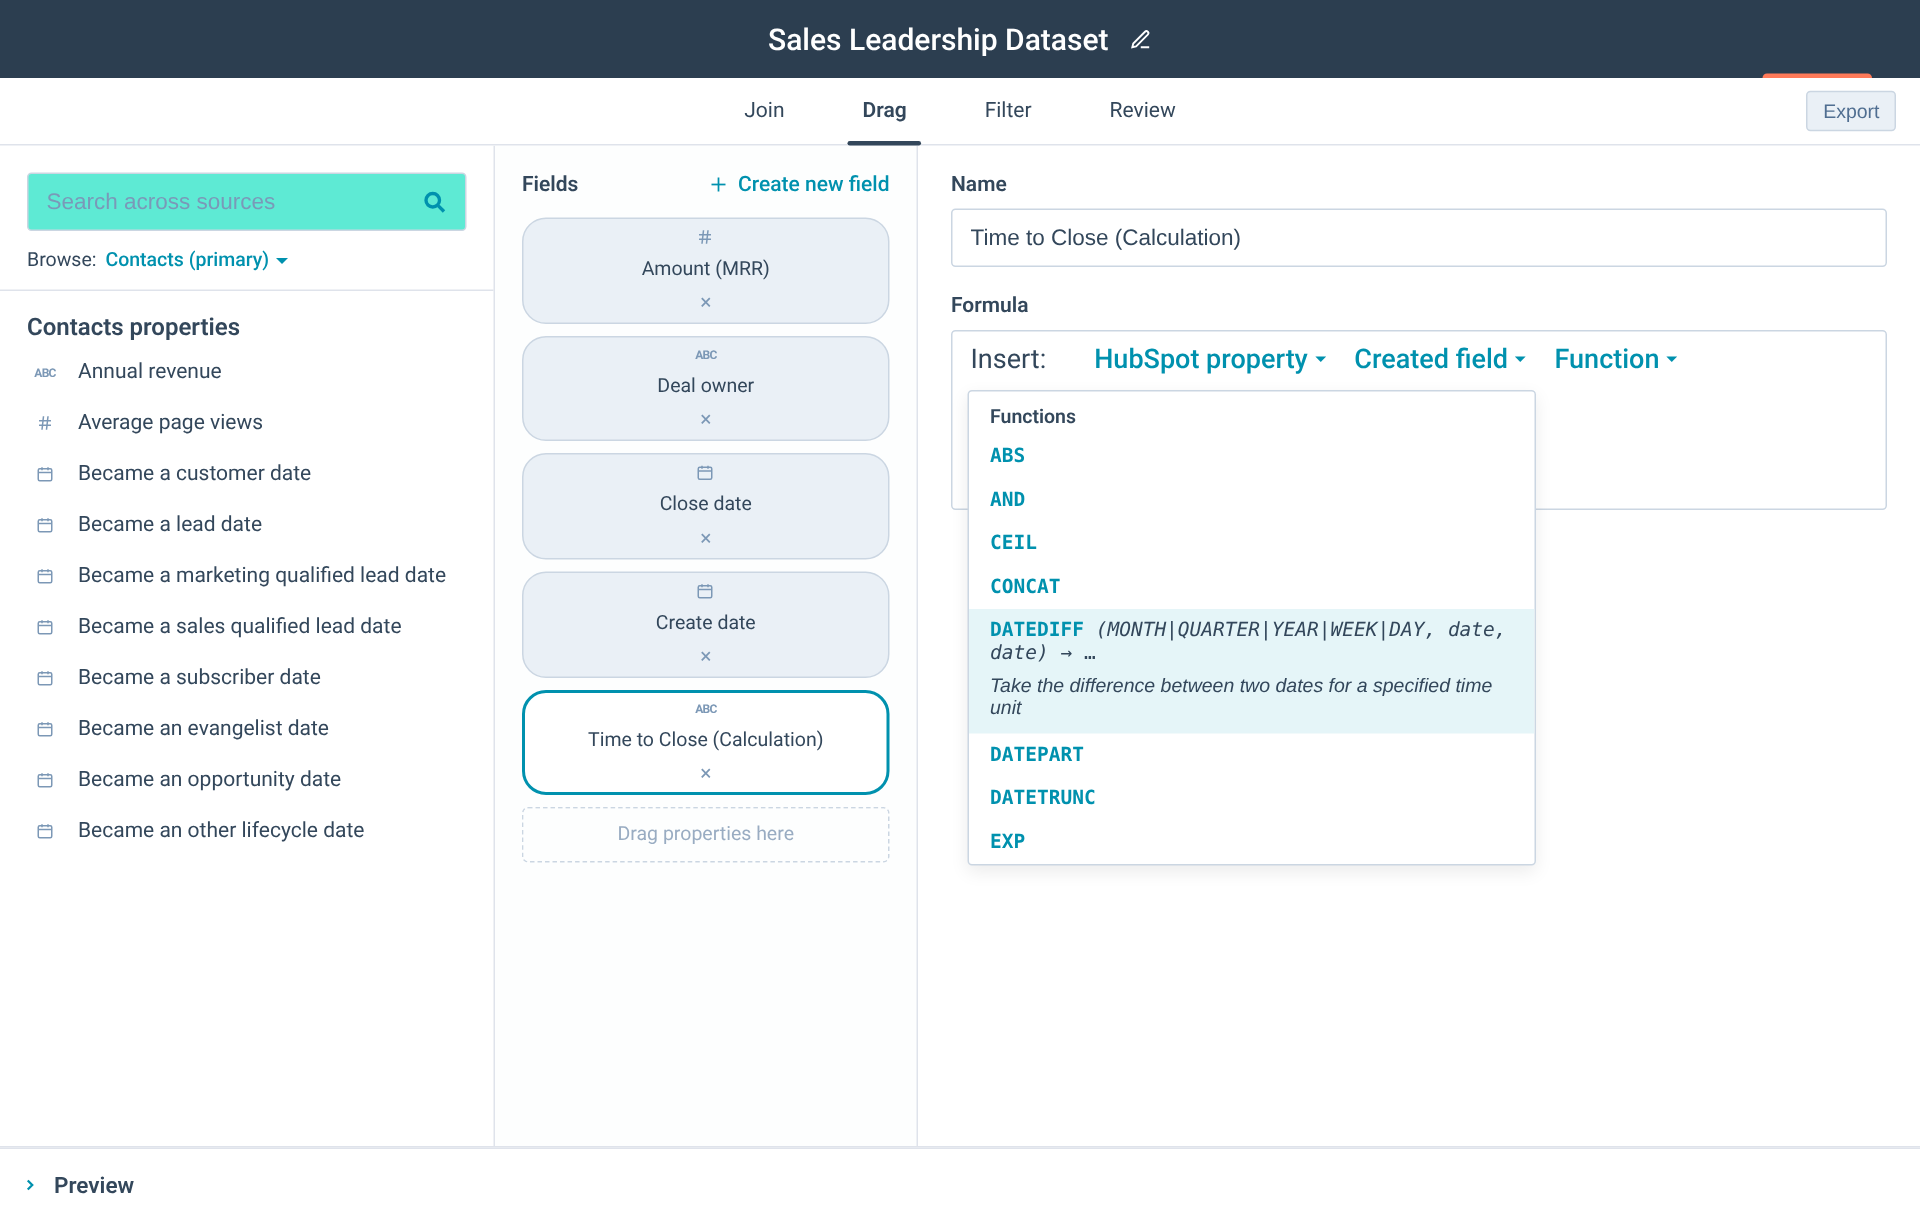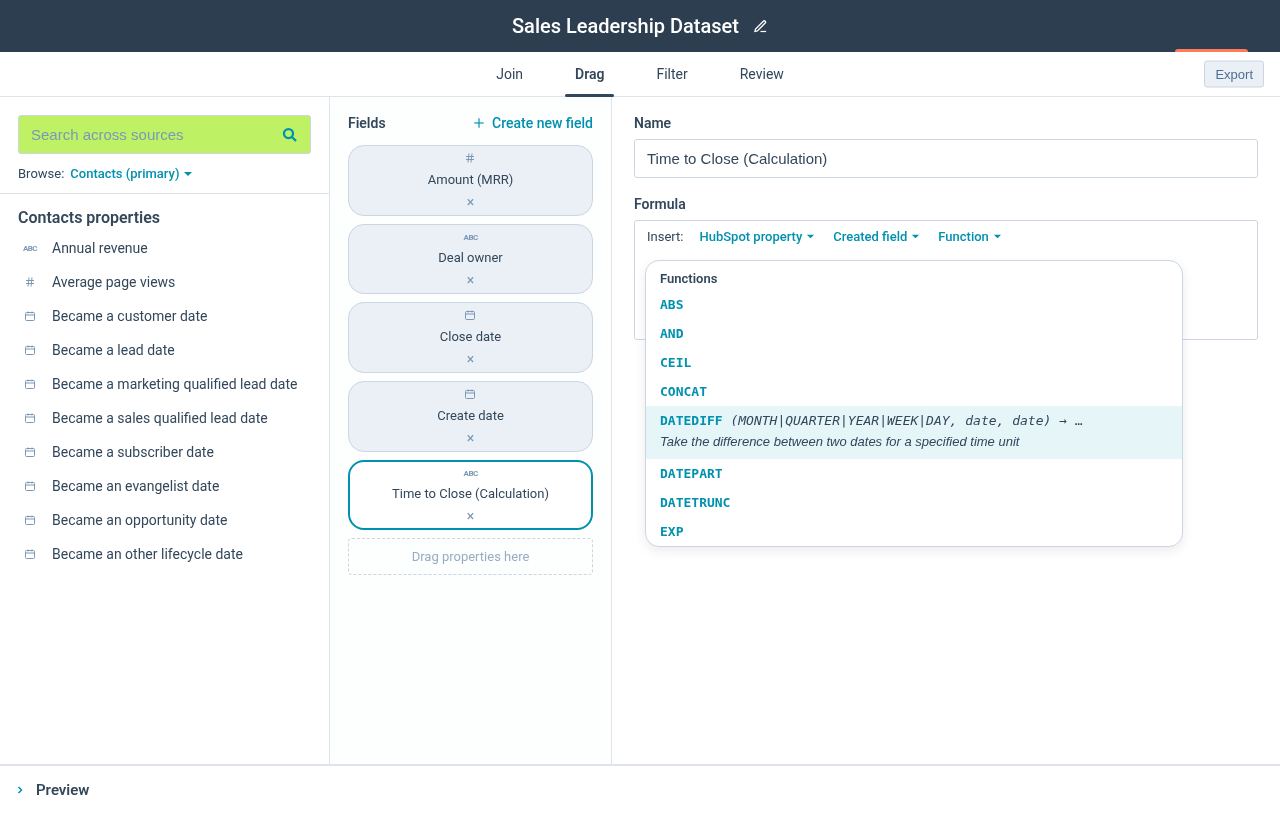--- a/index.html
+++ b/index.html
@@ -21,21 +21,21 @@
   .tabsrow .tab.active::after { content:''; position:absolute; bottom:-1px; left:0; right:0; height:3px; background:#33475b; border-radius:2px;}
   .export-btn { position: absolute; right: 16px; top: 50%; transform: translateY(-50%); background: #eaf0f6; border: 1px solid #cbd6e2; border-radius: 3px; font-size: 13px; color: #506e91; padding: 5px 10px; cursor: pointer;}
 
   
   .main { display: flex; height: calc(813px - 52px - 45px - 48px); border-bottom: 1px solid #dfe3eb; }
   .col { border-right: 1px solid #dfe3eb; }
 
   
   .col-left { width: 330px; padding: 18px; display:flex; flex-direction:column;}
   .searchbox { position: relative; }
-  .searchbox input { width: 100%; padding: 10px 40px 10px 12px; font-size: 15px; border: 1px solid #cbd6e2; background: #bef264; border-radius: 3px; color: #506e91; }
+  .searchbox input { width: 100%; padding: 10px 40px 10px 12px; font-size: 15px; border: 1px solid #cbd6e2; background: #5eead4; border-radius: 3px; color: #506e91; }
   .searchbox input::placeholder { color: #7a99b8; }
   .searchbox .mag { position: absolute; right: 12px; top: 50%; transform: translateY(-50%); color: #0091ae; }
   .browse-row { margin-top: 12px; font-size: 13px; display:flex; align-items:center; gap:6px; padding-bottom:6px;}
   .browse-row .label { color: #33475b; }
   .browse-row .link { color: #0091ae; font-weight: 500; cursor:pointer; display:flex; align-items:center; gap:4px;}
   .divider-full { height:1px; background:#dfe3eb; margin: 6px -18px 14px; }
   .section-head { font-size: 16px; font-weight: 600; margin-bottom: 4px; }
   .props-list { list-style:none; }
   .props-list li { display:flex; align-items:center; gap:14px; padding:9px 4px; font-size: 14px; color: #33475b; cursor:grab;}
   .props-list li .ico { width: 16px; color:#7c98b6; font-size:12px; display:flex; justify-content:center;}
@@ -51,26 +51,26 @@
   .chip .txt { flex:1; color:#33475b; overflow:hidden; text-overflow:ellipsis; white-space:nowrap;}
   .chip .x { color:#7c98b6; cursor:pointer; font-size:14px; line-height:1; }
   .drop-target { border:1px dashed #cbd6e2; border-radius:4px; color:#99acc2; text-align:center; font-size:13px; padding:10px; margin-top:4px;}
 
   
   .col-right { flex:1; padding:18px 22px; position:relative;}
   .field-label { font-size:14px; font-weight:600; margin-bottom:8px; }
   .name-input { width:100%; padding:10px 12px; font-size:15px; border:1px solid #cbd6e2; border-radius:3px; color:#33475b;}
   .formula-wrap { margin-top:18px; }
   .formula-box { border:1px solid #cbd6e2; border-radius:3px; min-height:120px; position:relative;}
-  .insert-row { padding:8px 12px 4px; font-size:13px; display:flex; align-items:flex-start; gap:16px; color:#33475b; }
+  .insert-row { padding:8px 12px 4px; font-size:18px; display:flex; align-items:flex-start; gap:32px; color:#33475b; }
   .insert-row .ilabel { color:#33475b; }
   .ilink { color:#0091ae; font-weight:500; cursor:pointer; display:flex; align-items:center; gap:4px;}
   .formula-editor { padding:10px 14px 40px; min-height:80px;}
 
-  .dropdown { position:absolute; left:645px; top:260px; width:538px; background:#fff; border:1px solid #cbd6e2; border-radius:14px; box-shadow:0 4px 12px rgba(0,0,0,0.08); z-index:20; overflow:hidden;}
+  .dropdown { position:absolute; left:645px; top:260px; width:379px; background:#fff; border:1px solid #cbd6e2; border-radius:3px; box-shadow:0 4px 12px rgba(0,0,0,0.08); z-index:20; overflow:hidden;}
   .dropdown .dd-head { font-weight:600; color:#33475b; font-size:13px; padding:10px 14px 4px;}
   .dd-item { font-family: ui-monospace, SFMono-Regular, Menlo, Consolas, monospace; font-size:13px; color:#0091ae; font-weight:600; padding:7px 14px; cursor:pointer;}
   .dd-item.highlight { background:#e5f5f8; padding-bottom:10px;}
   .dd-item .sig { color:#33475b; font-weight:400; font-style:italic;}
   .dd-item .arrow { color:#33475b; font-weight:400;}
   .dd-desc { font-family: Liberation Sans, sans-serif; font-style:italic; color:#33475b; font-size:13px; font-weight:400; margin-top:6px;}
 
   
   .preview-bar { height:48px; display:flex; align-items:center; gap:10px; padding:0 14px; cursor:pointer; border-top:1px solid #dfe3eb;}
   .preview-bar .chev { color:#0091ae; }

